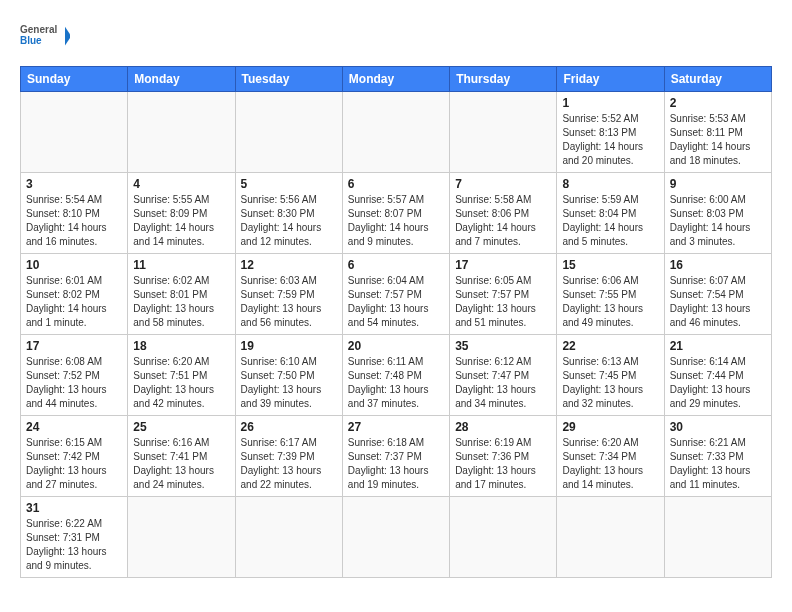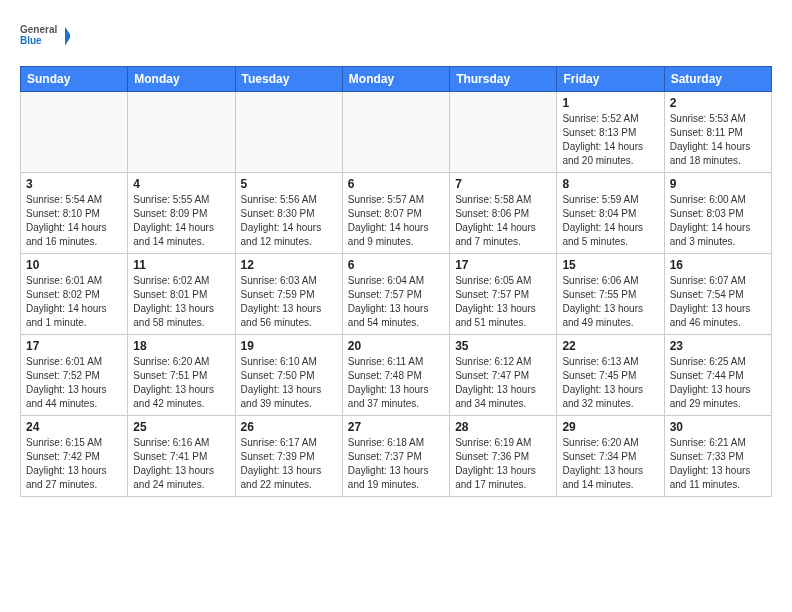--- a/index.html
+++ b/index.html
@@ -214,21 +214,21 @@
           <td>
             <span class="day-num">16</span>
             <div class="day-info">Sunrise: 6:07 AM
 Sunset: 7:54 PM
 Daylight: 13 hours and 46 minutes.</div>
           </td>
         </tr>
         <tr>
           <td>
             <span class="day-num">17</span>
-            <div class="day-info">Sunrise: 6:01 AM
+            <div class="day-info">Sunrise: 6:08 AM
 Sunset: 7:52 PM
 Daylight: 13 hours and 44 minutes.</div>
           </td>
           <td>
             <span class="day-num">18</span>
             <div class="day-info">Sunrise: 6:20 AM
 Sunset: 7:51 PM
 Daylight: 13 hours and 42 minutes.</div>
           </td>
           <td>
@@ -249,22 +249,22 @@
 Sunset: 7:47 PM
 Daylight: 13 hours and 34 minutes.</div>
           </td>
           <td>
             <span class="day-num">22</span>
             <div class="day-info">Sunrise: 6:13 AM
 Sunset: 7:45 PM
 Daylight: 13 hours and 32 minutes.</div>
           </td>
           <td>
-            <span class="day-num">23</span>
-            <div class="day-info">Sunrise: 6:25 AM
+            <span class="day-num">21</span>
+            <div class="day-info">Sunrise: 6:14 AM
 Sunset: 7:44 PM
 Daylight: 13 hours and 29 minutes.</div>
           </td>
         </tr>
         <tr>
           <td>
             <span class="day-num">24</span>
             <div class="day-info">Sunrise: 6:15 AM
 Sunset: 7:42 PM
 Daylight: 13 hours and 27 minutes.</div>
@@ -298,16 +298,30 @@
             <div class="day-info">Sunrise: 6:20 AM
 Sunset: 7:34 PM
 Daylight: 13 hours and 14 minutes.</div>
           </td>
           <td>
             <span class="day-num">30</span>
             <div class="day-info">Sunrise: 6:21 AM
 Sunset: 7:33 PM
 Daylight: 13 hours and 11 minutes.</div>
           </td>
+        </tr>
+        <tr class="last-row">
+          <td>
+            <span class="day-num">31</span>
+            <div class="day-info">Sunrise: 6:22 AM
+Sunset: 7:31 PM
+Daylight: 13 hours and 9 minutes.</div>
+          </td>
+          <td class="empty"></td>
+          <td class="empty"></td>
+          <td class="empty"></td>
+          <td class="empty"></td>
+          <td class="empty"></td>
+          <td class="empty"></td>
         </tr>
       </tbody>
   </table>
 </div>
 
 </body></html>

